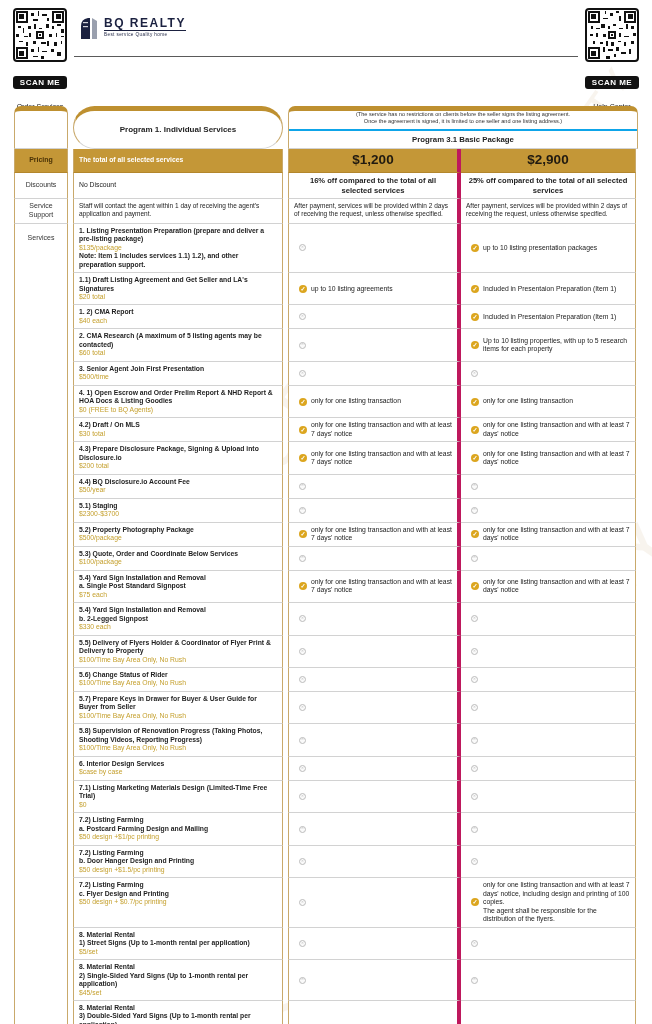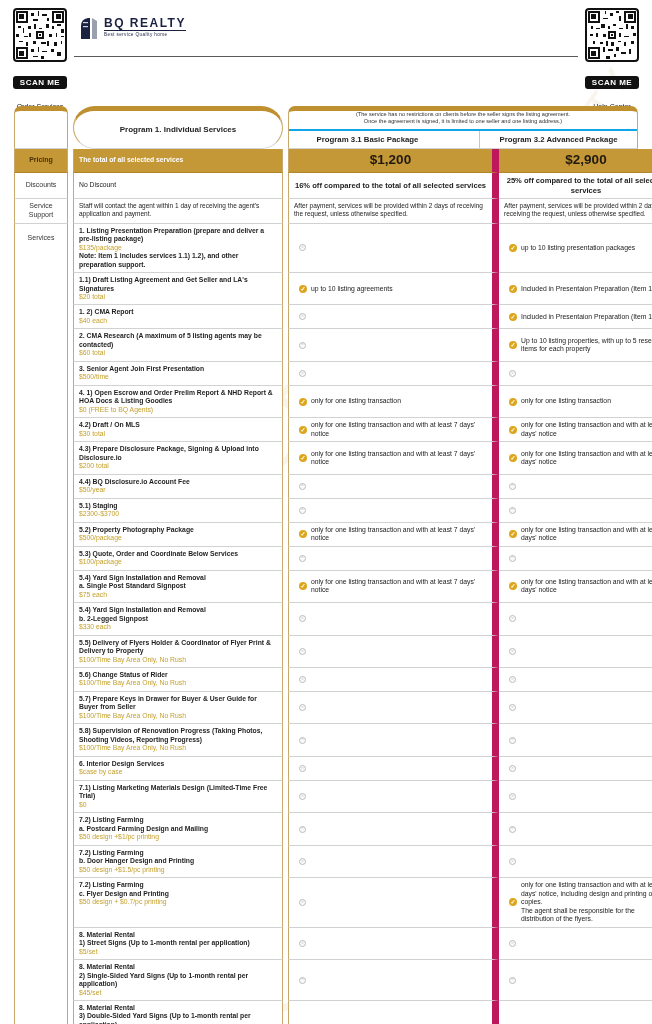--- a/index.html
+++ b/index.html
@@ -23,21 +23,21 @@
        font-size:46px;font-weight:900;color:#1b2140;letter-spacing:-1px;z-index:1;}
   
   .table{position:relative;margin:6px 14px 0 14px;z-index:1;}
   .band{display:flex;align-items:stretch;}
   .cell{box-sizing:border-box;background:#fff;border-bottom:1px solid #d2d2d2;
         padding:3px 5px;font-size:6.8px;line-height:1.25;}
   .col-label{width:54px;flex:none;border-left:1px solid #c9a96b;border-right:1px solid #c9a96b;
         margin-right:5px;display:flex;align-items:center;justify-content:center;text-align:center;
         font-size:7px;color:#333;}
   .col-desc{width:210px;flex:none;border-left:1px solid #c9a96b;border-right:1px solid #c9a96b;margin-right:5px;}
-  .col-basic{width:211px;flex:none;border-left:1px solid #c9a96b;border-right:7px solid #be185d;}
+  .col-basic{width:173px;flex:none;border-left:1px solid #c9a96b;border-right:4px solid #be185d;}
   .col-adv{width:175px;flex:none;border-right:1px solid #c9a96b;}
   .col-p3{width:350px;flex:none;border-left:1px solid #c9a96b;border-right:1px solid #c9a96b;padding:0;}
   .goldtop{border-top:5px solid #be9030;}
   .rt-l{border-top-left-radius:7px;} .rt-r{border-top-right-radius:7px;}
   .hdr-p1{display:flex;align-items:center;justify-content:center;text-align:center;
         font-size:8px;font-weight:700;color:#1e1e1e;border-radius:28px;}
   .p3-title{font-size:8px;font-weight:700;text-align:center;padding:4px 6px 1px 6px;color:#1e1e1e;}
   .p3-sub{font-size:5.6px;text-align:center;color:#333;padding:0 8px 3px 8px;white-space:pre-line;line-height:1.3;}
   .p3-heads{display:flex;border-top:2px solid #0ea5e9;gap:33px;}
   .p3-head{flex:1;text-align:center;font-size:7.8px;font-weight:700;padding:4px 2px;color:#1e1e1e;}
@@ -213,21 +213,20 @@
 <div class="table">
 
   <div class="band">
     <div class="cell col-label goldtop rt-l rt-r"></div>
     <div class="cell col-desc goldtop rt-l rt-r hdr-p1">Program 1. Individual Services</div>
     <div class="cell col-p3 goldtop rt-l rt-r">
       <div class="p3-sub">(The service has no restrictions on clients before the seller signs the listing agreement.
 Once the agreement is signed, it is limited to one seller and one listing address.)</div>
       <div class="p3-heads">
         <div class="p3-head">Program 3.1 Basic Package</div>
-        <div class="p3-head">Program 3.2 Advanced Package</div>
       </div>
     </div>
   </div>
 
   <div class="band row-pricing">
     <div class="cell col-label pricing-label">Pricing</div>
     <div class="cell col-desc pricing-desc">The total of all selected services</div>
     <div class="cell col-basic pricing-amount">$1,200</div>
     <div class="cell col-adv pricing-amount">$2,900</div>
   </div>

